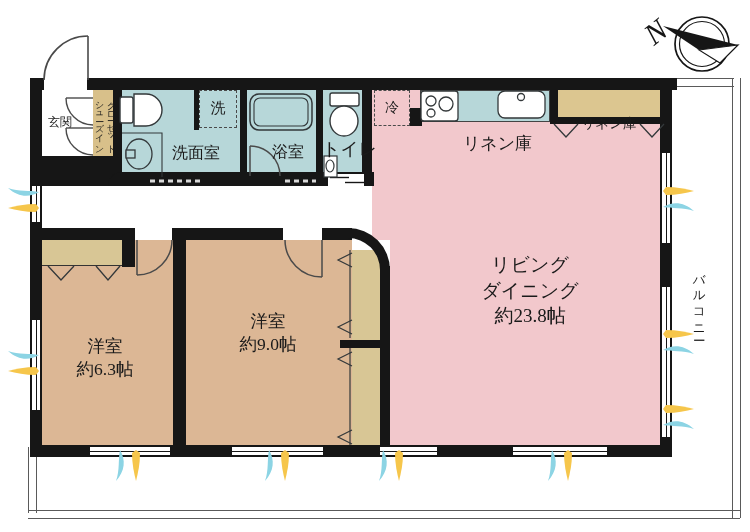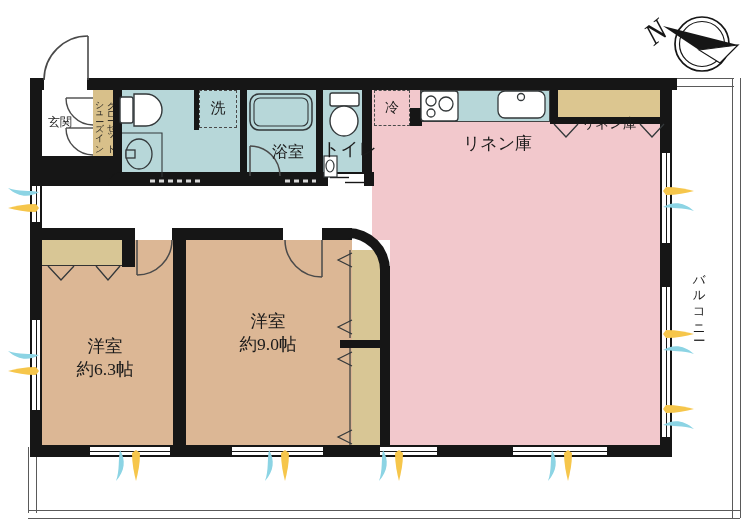--- a/index.html
+++ b/index.html
@@ -206,26 +206,32 @@
       <path d="M6,0 C12,10 11,21 2,31 C6,20 4,9 6,0 Z" fill="#8cd4e4" transform="translate(663,356) rotate(-90)"></path>
       <path d="M5,0 L9,3 C9,14 7,23 5,31 C3,23 1,14 1,3 Z" fill="#f6c64b" transform="translate(663,414) rotate(-90)"></path>
       <path d="M6,0 C12,10 11,21 2,31 C6,20 4,9 6,0 Z" fill="#8cd4e4" transform="translate(663,431) rotate(-90)"></path>
     </g>
   </svg>
 
   <div class="label" style="left:36px;top:115px;width:48px;font-size:12px;font-family:Liberation Serif, serif;">玄関</div>
   <div class="label" style="left:93px;top:89px;height:68px;font-size:9px;letter-spacing:0.5px;">
     <span class="vtext" style="display:inline-block;height:66px;">シューズイン</span><span class="vtext" style="display:inline-block;height:66px;">クローゼット</span>
   </div>
+  <div class="label" style="left:156px;top:143px;width:80px;font-size:16px;">洗面室</div>
   <div class="label" style="left:203px;top:99px;width:30px;font-size:15px;">洗</div>
   <div class="label" style="left:265px;top:142px;width:46px;font-size:16px;">浴室</div>
   <div class="label" style="left:322px;top:138px;width:42px;font-size:18px;">トイレ</div>
   <div class="label" style="left:377px;top:99px;width:30px;font-size:14px;">冷</div>
   <div class="label" style="left:455px;top:133px;width:85px;font-size:17px;">リネン庫</div>
   <div class="label" style="left:568px;top:95px;width:82px;font-size:13.5px;margin-top:20px;">リネン庫</div>
+  <div class="label" style="left:445px;top:252px;width:170px;font-size:19px;line-height:1.35;">
+    <span>リビング</span><br>
+    <span>ダイニング</span><br>
+    <span>約23.8帖</span>
+  </div>
   <div class="label" style="left:203px;top:310px;width:130px;font-size:17.5px;line-height:1.3;">
     <span>洋室</span><br>
     <span>約9.0帖</span>
   </div>
   <div class="label" style="left:40px;top:335px;width:130px;font-size:17.5px;line-height:1.3;">
     <span>洋室</span><br>
     <span>約6.3帖</span>
   </div>
   <div class="label vtext" style="left:691px;top:253px;height:95px;font-size:12.5px;letter-spacing:3px;">バルコニー</div>
 

